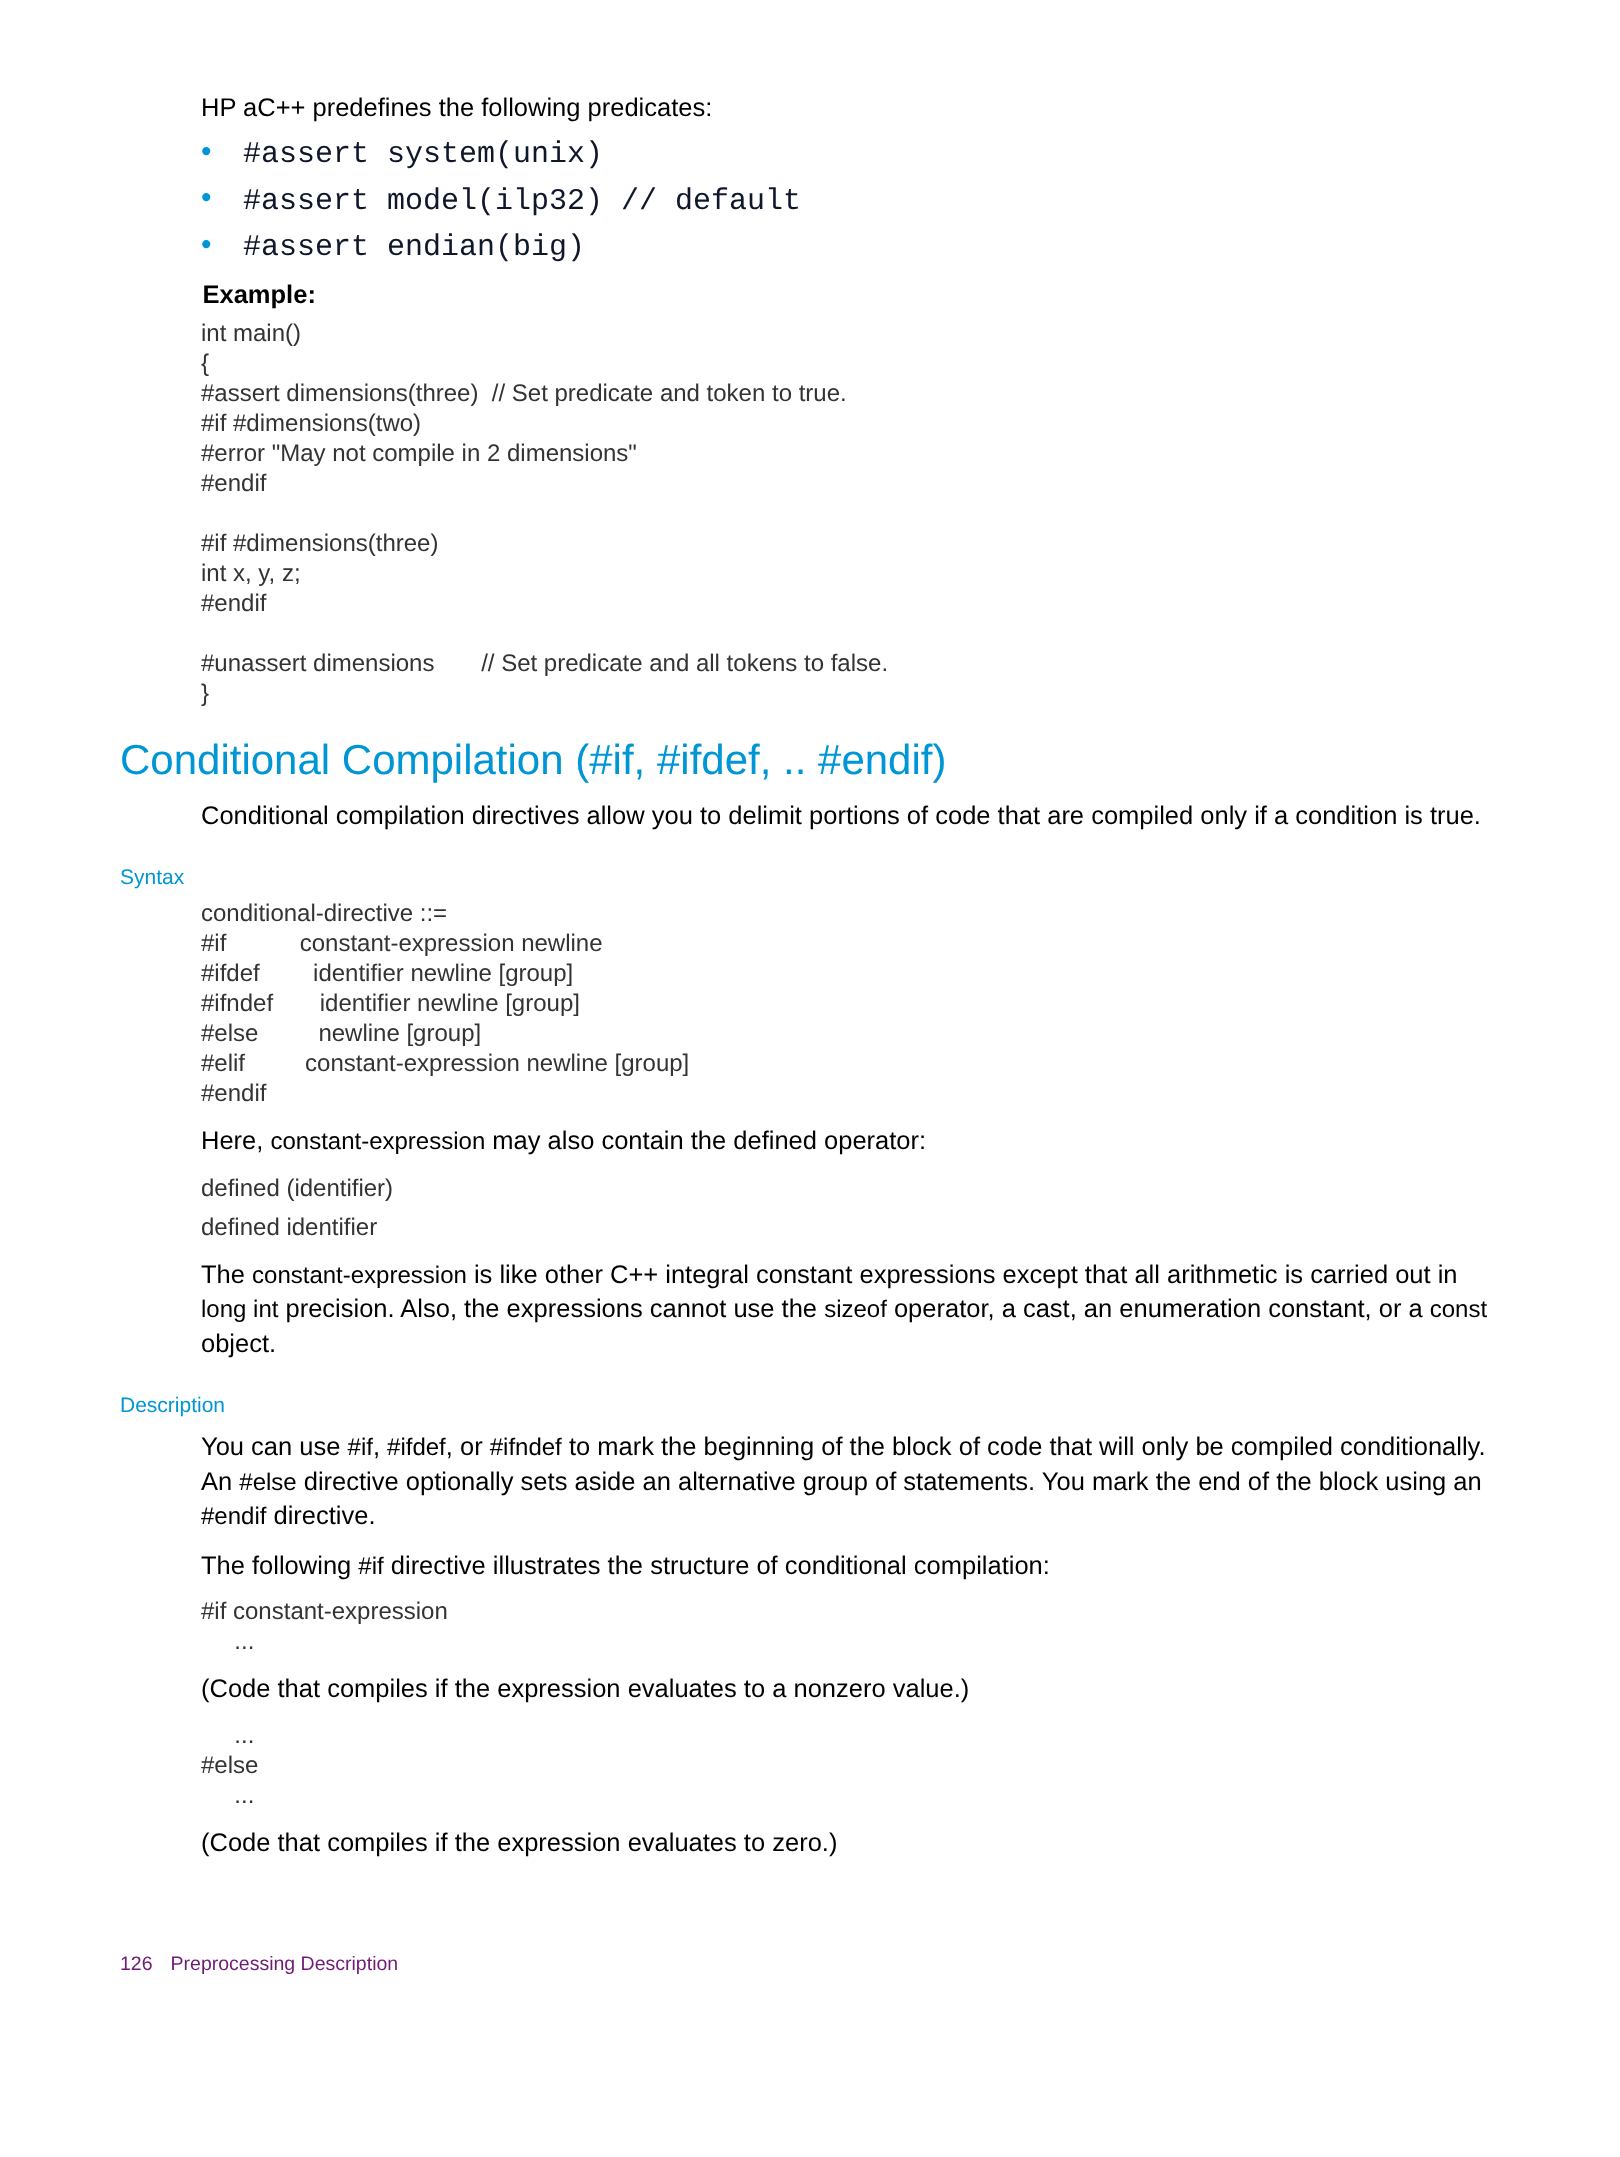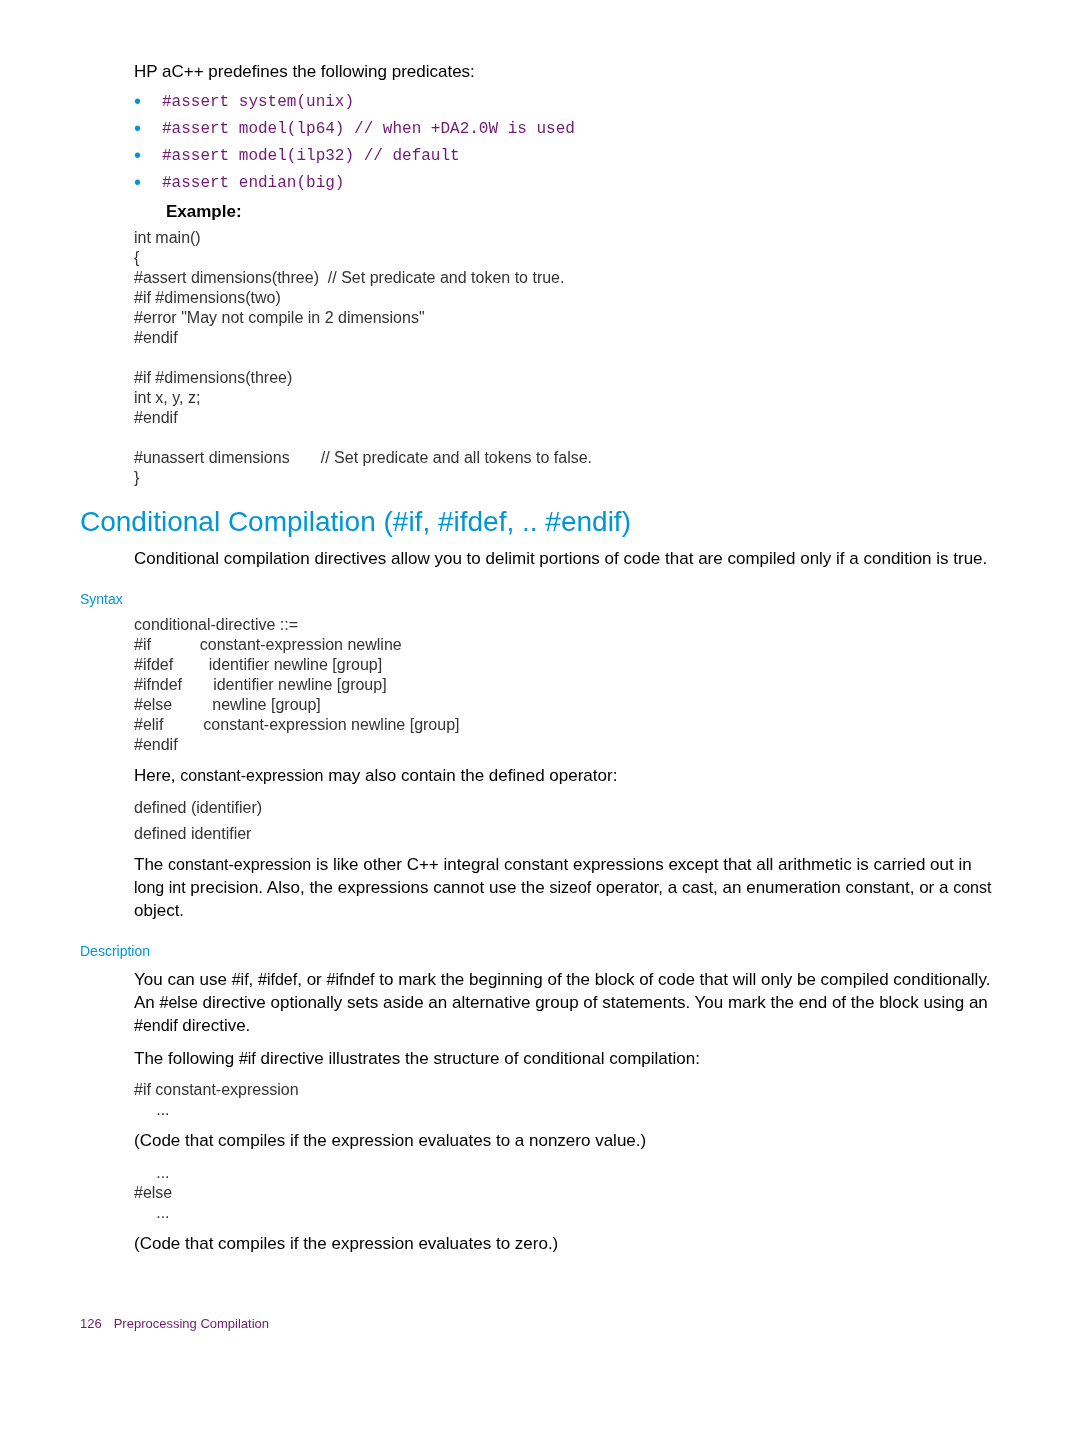--- a/index.html
+++ b/index.html
@@ -28,32 +28,32 @@
   ul.bullets li::before {
     content: "•";
     color: #0096d6;
     font-size: 20px;
     position: absolute;
     left: 0;
     top: -2px;
   }
   .code {
     font-family: "Courier New", Courier, monospace;
-    font-size: 16px;
+    font-size: 20px;
     white-space: pre;
-    color: #701a75;
+    color: #0f172a;
   }
   .text-code {
     font-family: Liberation Sans, sans-serif;
     font-size: 16px;
   }
   .example-label {
     font-weight: 600;
     font-size: 17px;
-    margin: 10px 0 4px 86px;
+    margin: 10px 0 4px 55px;
   }
   h2.sec {
     color: #0096d6;
     font-weight: 300;
     font-size: 28px;
     margin: 18px 0 10px 0;
   }
   h3.sub {
     color: #0096d6;
     font-weight: 300;
@@ -83,21 +83,20 @@
 </style>
 </head>
 <body>
 
 <div class="page">
 
   <p class="intro indent">HP aC++ predefines the following predicates:</p>
 
   <ul class="bullets">
     <li><span class="code">#assert system(unix)</span></li>
-    <li><span class="code">#assert model(lp64) // when +DA2.0W is used</span></li>
     <li><span class="code">#assert model(ilp32) // default</span></li>
     <li><span class="code">#assert endian(big)</span></li>
   </ul>
 
   <div class="example-label">Example:</div>
   <div class="codeblock">int main()
 {
 #assert dimensions(three)  // Set predicate and token to true.
 #if #dimensions(two)
 #error "May not compile in 2 dimensions"
@@ -147,16 +146,16 @@
      ...</div>
   <p class="para">(Code that compiles if the expression evaluates to a nonzero value.)</p>
 
   <div class="codeblock">     ...
 #else
      ...</div>
   <p class="para">(Code that compiles if the expression evaluates to zero.)</p>
 
   <div class="footer">
     <span>126</span>
-    <span>Preprocessing Compilation</span>
+    <span>Preprocessing Description</span>
   </div>
 
 </div>
 
 </body></html>

